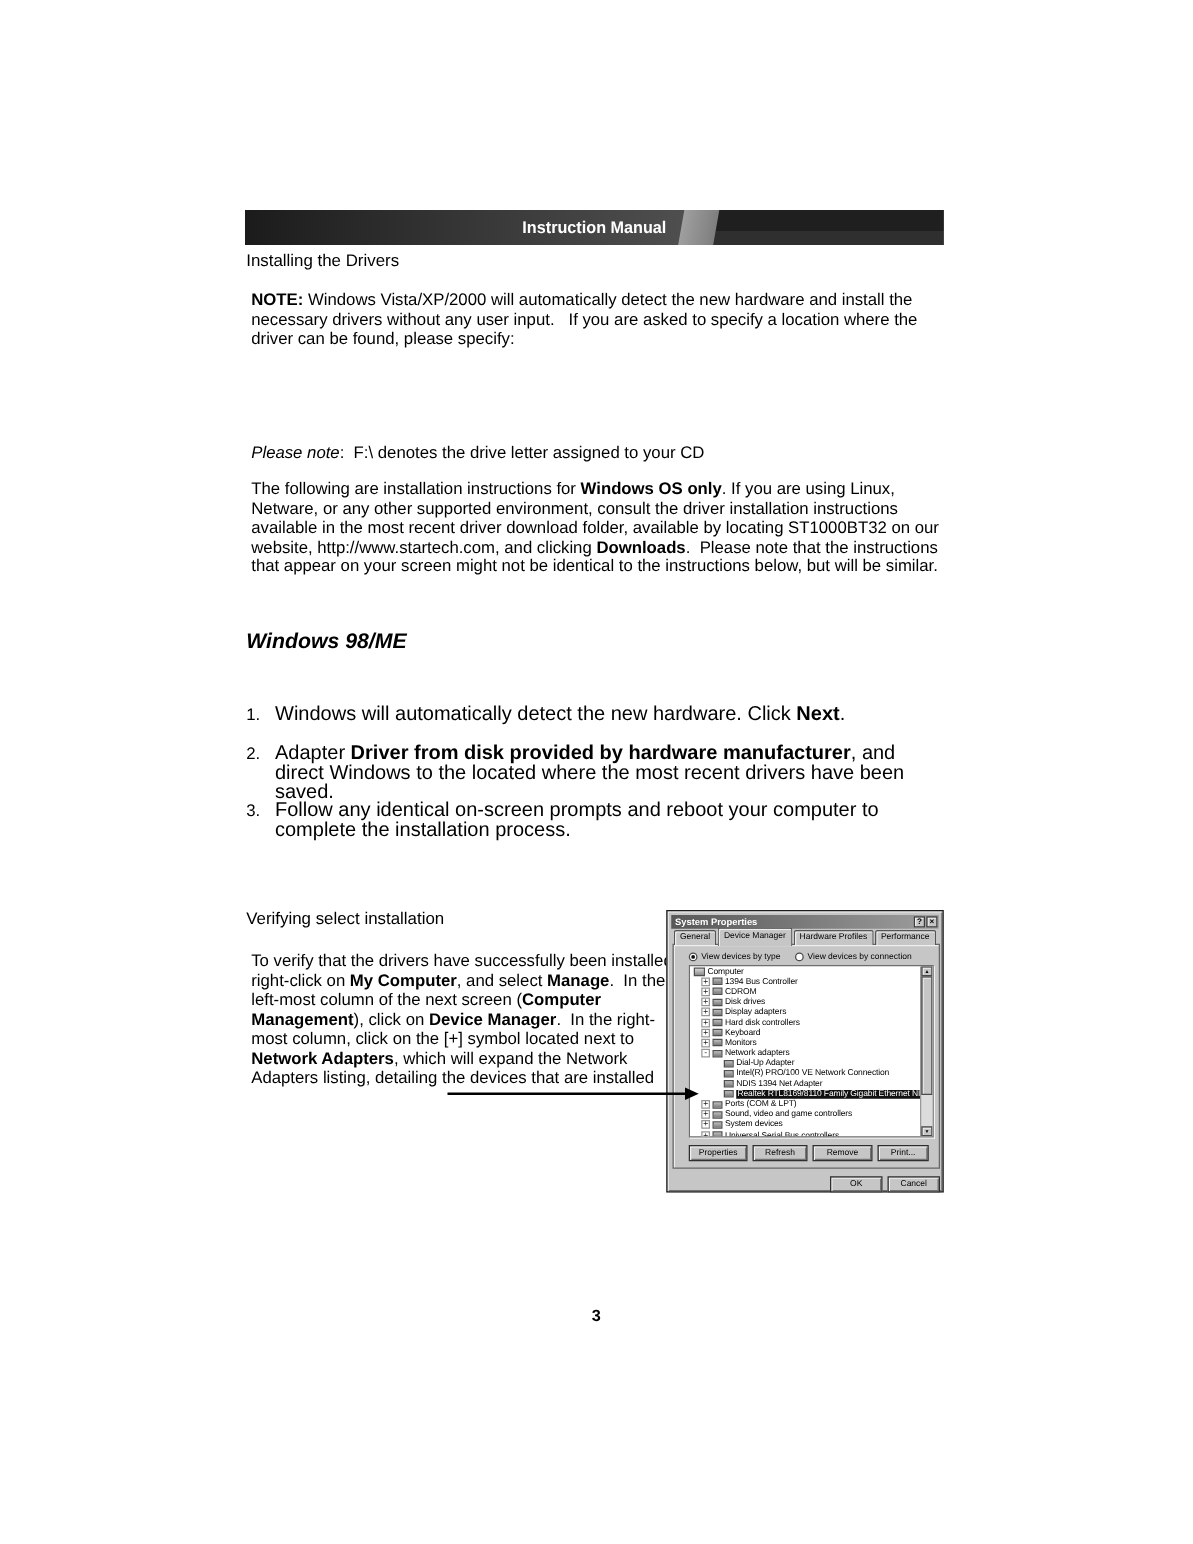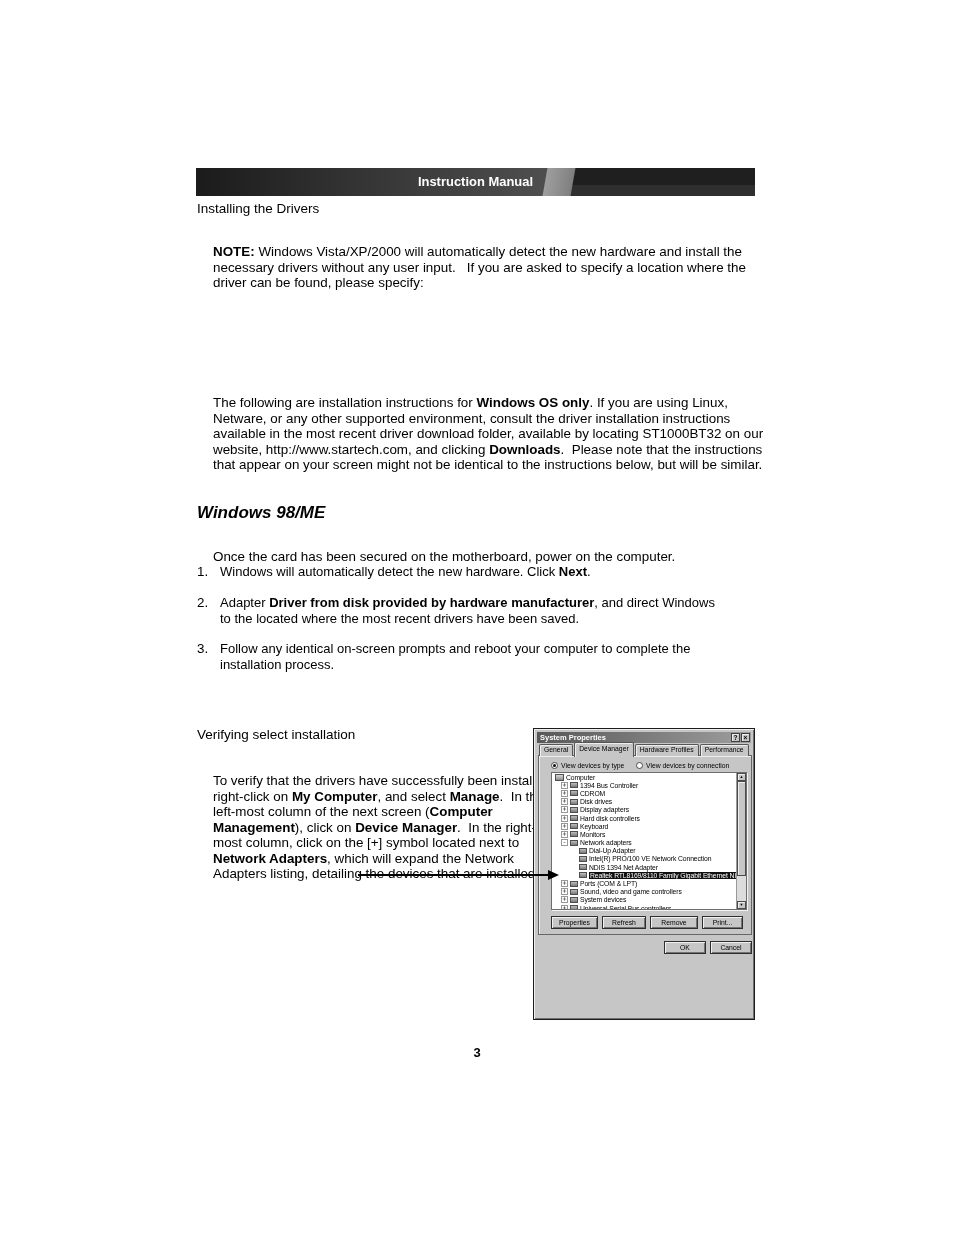--- a/index.html
+++ b/index.html
@@ -8,34 +8,34 @@
   
   .header-bar{position:absolute;left:196px;top:168px;width:559px;height:28px;overflow:hidden;
               background:linear-gradient(to right,#1b1b1b 0%,#353535 30%,#4e4e4e 62%);}
   .hb-stripe{position:absolute;top:-2px;bottom:-2px;left:349px;width:30px;
              transform:skewX(-10deg);background:linear-gradient(to right,#9f9f9f,#7c7c7c);}
   .hb-dark{position:absolute;top:-2px;bottom:-2px;left:377px;width:220px;
            transform:skewX(-10deg);background:linear-gradient(to bottom,#1f1f1f 60%,#2f2f2f 60%);}
   .hb-title{position:absolute;left:0;right:0;top:0;height:28px;line-height:28px;text-align:center;
             color:#fff;font-weight:bold;font-size:13.5px;letter-spacing:0px;transform:scaleX(.96);}
   
-  .para{position:absolute;font-size:13.4px;line-height:15.5px;white-space:pre-wrap;margin:16px;}
+  .para{position:absolute;font-size:13.4px;line-height:15.5px;white-space:pre-wrap;margin:4px;}
   .h-bold{position:absolute;font-size:13.5px;font-weight:normal;margin:0;}
   .h-bolditalic{position:absolute;font-size:17px;font-weight:bold;font-style:italic;margin:0;}
   .step{position:absolute;width:534px;}
   .step .num{position:absolute;left:0;top:0;font-size:13.4px;}
-  .step .stext{display:block;margin-left:23px;font-size:13px;line-height:15.5px;white-space:pre-wrap;}
+  .step .stext{display:block;margin-left:23px;font-size:16px;line-height:15.5px;white-space:pre-wrap;}
   .pagenum{position:absolute;left:0;top:1045px;width:954px;text-align:center;
            font-size:13px;font-weight:bold;}
   
   .arrow-line{position:absolute;left:358px;top:874px;width:191px;height:2px;background:#000;z-index:6;}
   .arrow-head{position:absolute;left:548px;top:870px;width:0;height:0;z-index:6;
               border-left:11px solid #000;border-top:5px solid transparent;border-bottom:5px solid transparent;}
   
-  .dlg{position:absolute;left:533px;top:728px;width:222px;height:292px;background:#c6c6c6;
+  .dlg{position:absolute;left:533px;top:728px;width:222px;height:226px;background:#c6c6c6;
        border:1px solid #1c1c1c;box-shadow:inset 1px 1px 0 #efefef,inset -1px -1px 0 #6f6f6f;
        font-family:"Liberation Sans",sans-serif;box-sizing:border-box;z-index:2;}
   .titlebar{position:absolute;left:3px;top:3px;right:3px;height:11px;display:flex;align-items:center;
             background:linear-gradient(to right,#585858,#9e9e9e);color:#fff;
             font-size:7.5px;font-weight:bold;padding-left:3px;box-sizing:border-box;}
   .titlebar .spacer{flex:1;}
   .tb-btn{width:9px;height:9px;margin-right:1px;background:#c6c6c6;border:1px solid #3d3d3d;
           box-shadow:inset 1px 1px 0 #eee;font-size:6.5px;line-height:7px;text-align:center;
           color:#000;font-weight:bold;box-sizing:border-box;}
   .tabs{position:absolute;left:5px;top:14px;height:13px;display:flex;align-items:flex-end;z-index:3;}
@@ -79,26 +79,26 @@
     <div class="hb-stripe"></div>
     <div class="hb-dark"></div>
     <div class="hb-title">Instruction Manual</div>
   </div>
 
   <h3 class="h-bold" style="left:197px;top:201px;">Installing the Drivers</h3>
 
   <p class="para" style="left:197px;top:228px;width:558px;"><b>NOTE:</b><span> Windows Vista/XP/2000 will automatically detect the new hardware and install the necessary drivers without any user input.   If you are asked to specify a location where the driver can be found, please specify:</span></p>
 
 
+  <p class="para" style="left:197px;top:350px;width:558px;"><i>Please note</i><span>:  F:\ denotes the drive letter assigned to your CD</span></p>
 
   <p class="para" style="left:197px;top:379px;width:558px;"><span>The following are installation instructions for </span><b>Windows OS only</b><span>. If you are using Linux, Netware, or any other supported environment, consult the driver installation instructions available in the most recent driver download folder, available by locating ST1000BT32 on our website, http://www.startech.com, and clicking </span><b>Downloads</b><span>.  Please note that the instructions that appear on your screen might not be identical to the instructions below, but will be similar.</span></p>
 
   <h3 class="h-bolditalic" style="left:197px;top:503px;">Windows 98/ME</h3>
 
-  <p class="para" style="left:197px;top:533px;width:558px;">Once the card has been secured on the motherboard, power on the computer.</p>
 
   <div class="step" style="left:197px;top:564px;">
     <span class="num">1.</span>
     <span class="stext"><span>Windows will automatically detect the new hardware. Click </span><b>Next</b><span>.</span></span>
   </div>
 
   <div class="step" style="left:197px;top:595px;width:528px;">
     <span class="num">2.</span>
     <span class="stext"><span>Adapter </span><b>Driver from disk provided by hardware manufacturer</b><span>, and direct Windows to the located where the most recent drivers have been saved.</span></span>
   </div>

